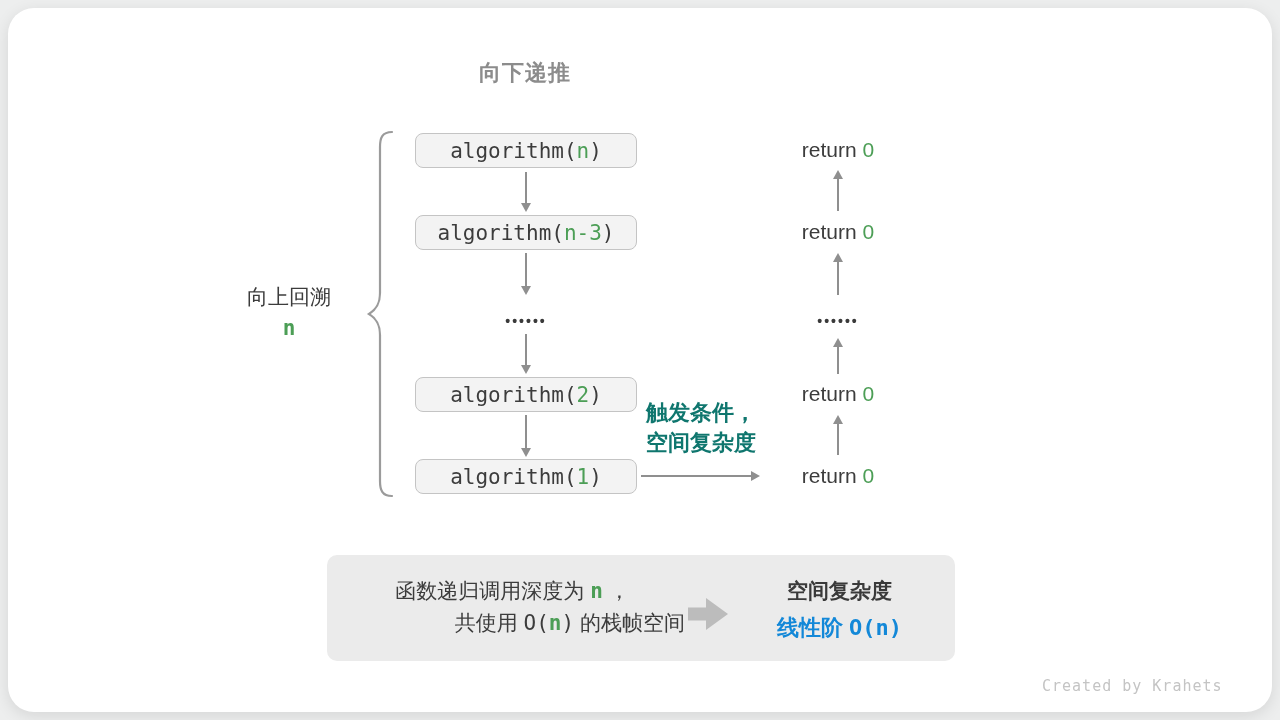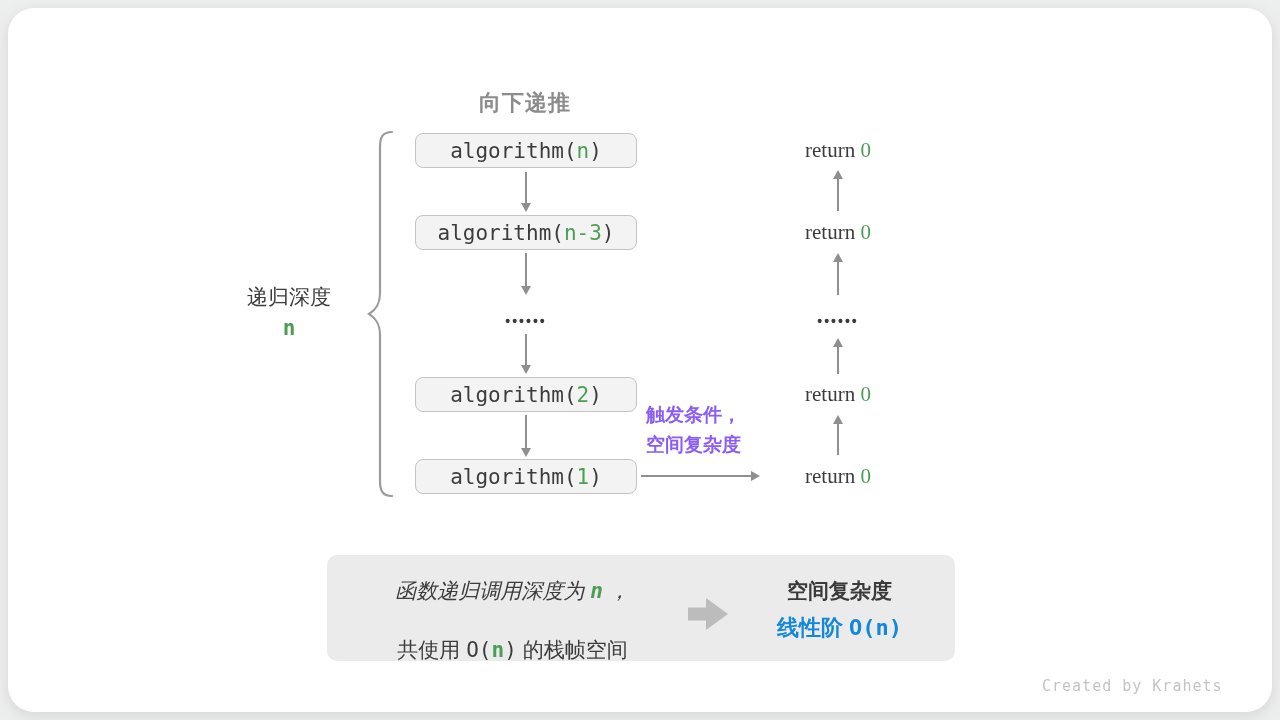--- a/index.html
+++ b/index.html
@@ -16,57 +16,57 @@
         border-radius:26px;box-shadow:0 4px 16px rgba(0,0,0,0.10);}
   .abs{position:absolute;}
   .center{text-align:center;}
   .hdr{font-size:22px;font-weight:bold;color:var(--hdr);letter-spacing:1px;}
   .code{font-family:"DejaVu Sans Mono","Liberation Mono",monospace;}
   .var{color:var(--green);font-weight:bold;}
   .fnbox{width:222px;height:35px;background:#f3f3f3;border:1.5px solid #c4c4c4;border-radius:8px;
          display:flex;align-items:center;justify-content:center;
          font-family:"DejaVu Sans Mono","Liberation Mono",monospace;font-size:21px;color:var(--dark);}
   .fnbox .var{font-weight:normal;}
-  .retrow{width:180px;font-family:Liberation Serif, serif;font-size:21px;
+  .retrow{width:180px;font-family:Liberation Sans, sans-serif;font-size:21px;
           line-height:26px;color:var(--dark);}
   .retrow .var{font-weight:normal;}
   .dots{width:120px;font-size:14px;letter-spacing:2px;color:#3a3a3a;font-weight:bold;line-height:20px;}
   .arrow-v{width:2px;background:var(--arrow);}
   .arrow-v.down::after{content:"";position:absolute;left:-4.5px;bottom:-8px;width:0;height:0;
       border:5.5px solid transparent;border-bottom:none;border-top:9px solid var(--arrow);}
   .arrow-v.up::before{content:"";position:absolute;left:-4.5px;top:-8px;width:0;height:0;
       border:5.5px solid transparent;border-top:none;border-bottom:9px solid var(--arrow);}
   .arrow-h{height:2px;background:var(--arrow);}
   .arrow-h.right::after{content:"";position:absolute;right:-9px;top:-4.5px;width:0;height:0;
       border:5.5px solid transparent;border-right:none;border-left:9px solid var(--arrow);}
   .depth-label{width:140px;font-size:21px;color:var(--dark);}
   .depth-var{width:140px;font-size:21px;}
-  .trigger{font-size:19px;font-weight:bold;color:#8b5cf6;line-height:30px;}
+  .trigger{font-size:22px;font-weight:bold;color:#0f766e;line-height:30px;font-family:Liberation Mono, monospace;}
   .summary-box{width:628px;height:106px;background:#ebebeb;border-radius:10px;}
   .sum-line{width:345px;font-size:21px;color:var(--dark);line-height:26px;}
   .big-arrow{width:40px;height:32px;background:#bcbcbc;
       clip-path:polygon(0 30%,45% 30%,45% 0,100% 50%,45% 100%,45% 70%,0 70%);}
   .result-title{width:185px;font-size:21px;font-weight:bold;color:#3a3a3a;}
   .result-value{width:205px;font-size:22px;font-weight:bold;color:var(--blue);}
   .watermark{width:200px;text-align:left;font-family:"DejaVu Sans Mono","Liberation Mono",monospace;
       font-size:15px;color:#c4c4c4;letter-spacing:1px;}
   svg.brace{overflow:visible;}
 </style>
 </head>
 <body>
 
 <div class="canvas">
   <div class="card"></div>
 
-  <div class="abs hdr center" style="left:430px;top:58px;width:190px;margin-top:30px;">向下递推</div>
+  <div class="abs hdr center" style="left:430px;top:58px;width:190px;">向下递推</div>
 
   <svg class="abs brace" style="left:366px;top:131px;" width="28" height="366" viewBox="0 0 28 366">
     <path d="M 26 1 C 16 1 14 7 14 16 L 14 162 C 14 172 11 178 3 183 C 11 188 14 194 14 204 L 14 350 C 14 359 16 365 26 365" fill="none" stroke="#9b9b9b" stroke-width="2.2" stroke-linecap="round"></path>
   </svg>
-  <div class="abs depth-label center" style="left:219px;top:283px;">递归深度</div>
+  <div class="abs depth-label center" style="left:219px;top:283px;">向上回溯</div>
   <div class="abs depth-var center code var" style="left:219px;top:316px;">n</div>
 
   <div class="abs fnbox" style="left:415px;top:133px;">
     <span>algorithm(</span>
       <span class="var">n</span>
       <span>)</span>
   </div>
   <div class="abs fnbox" style="left:415px;top:215px;">
     <span>algorithm(</span>
       <span class="var">n-3</span>
@@ -108,24 +108,24 @@
   <div class="abs arrow-v up" style="left:837px;top:346px;height:28px;"></div>
   <div class="abs arrow-v up" style="left:837px;top:423px;height:32px;"></div>
 
   <div class="abs trigger" style="left:646px;top:400px;">
     <div>触发条件，</div>
     <div>空间复杂度</div>
   </div>
   <div class="abs arrow-h right" style="left:641px;top:475px;width:110px;"></div>
 
   <div class="abs summary-box" style="left:327px;top:555px;"></div>
-  <div class="abs sum-line center" style="left:340px;top:578px;font-style:italic;">
+  <div class="abs sum-line center" style="left:340px;top:578px;">
     <span>函数递归调用深度为 </span><span class="code var">n</span><span> ，</span>
   </div>
-  <div class="abs sum-line center" style="left:340px;top:637px;">
+  <div class="abs sum-line center" style="left:340px;top:610px;text-align:right;">
     <span>共使用 </span><span class="code">O(</span><span class="code var">n</span><span class="code">)</span><span> 的栈帧空间</span>
   </div>
   <div class="abs big-arrow" style="left:688px;top:598px;"></div>
   <div class="abs result-title center" style="left:747px;top:577px;">空间复杂度</div>
   <div class="abs result-value center" style="left:737px;top:613px;">
     <span>线性阶 </span><span class="code">O(</span><span class="code">n</span><span class="code">)</span>
   </div>
 
   <div class="abs watermark" style="left:1042px;top:677px;">Created by Krahets</div>
 </div>

